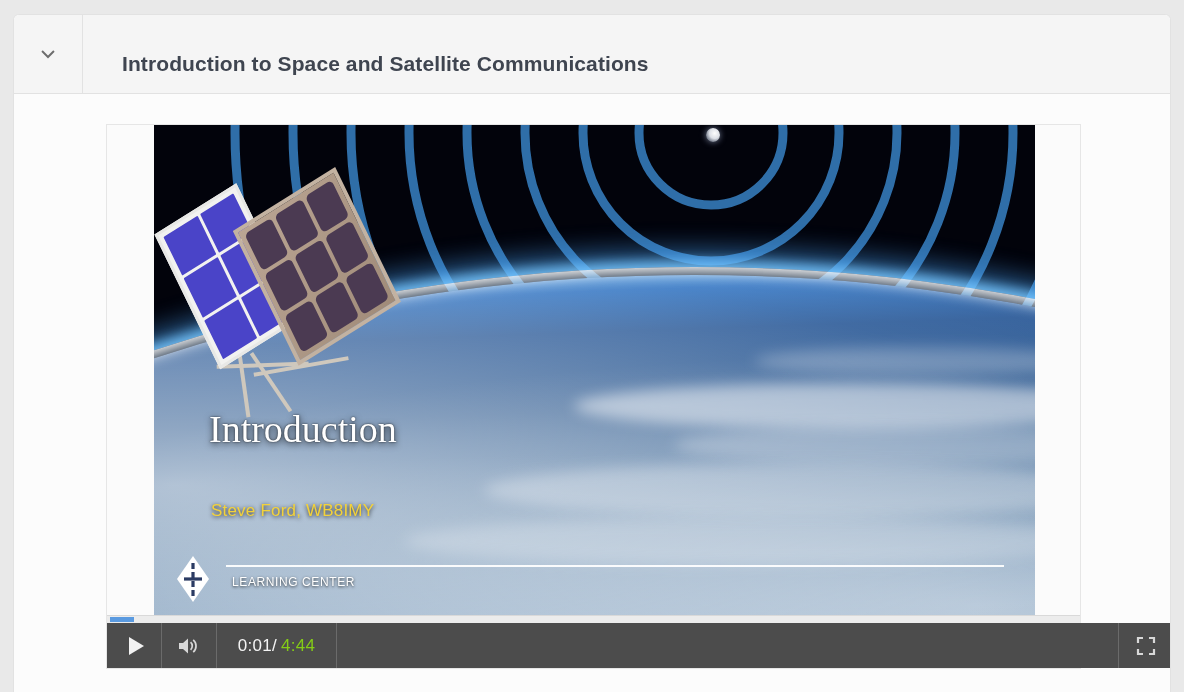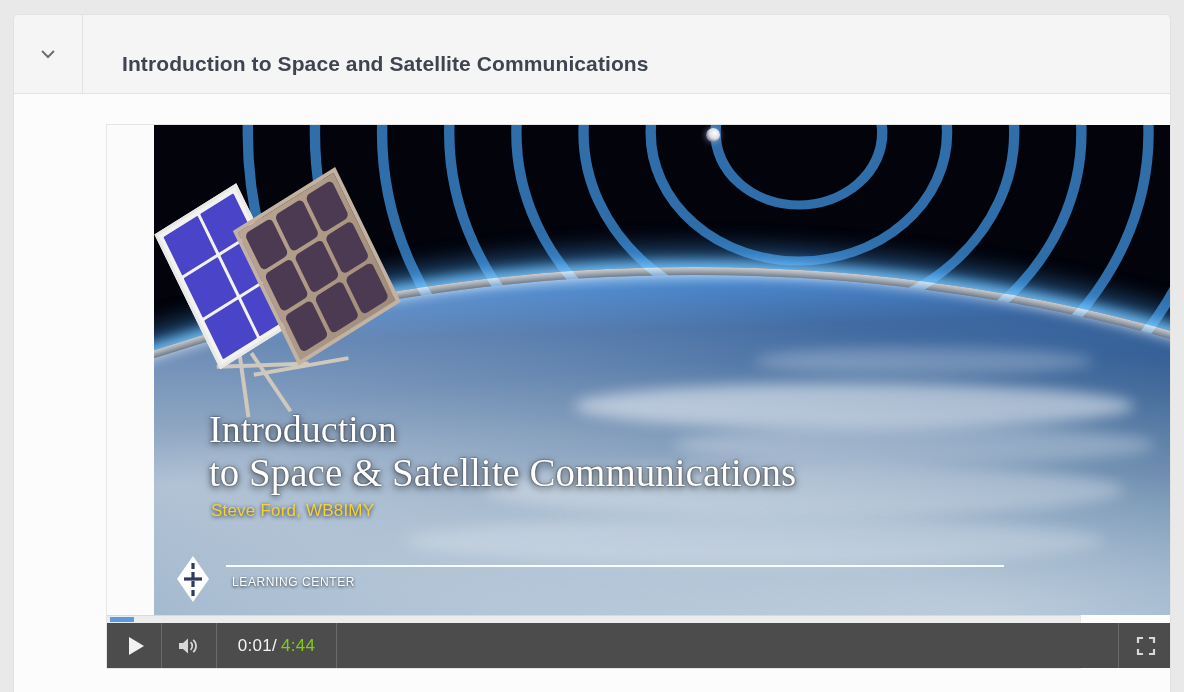--- a/index.html
+++ b/index.html
@@ -90,25 +90,24 @@
     height: 545px;
     background: #fbfbfb;
     border: 1px solid #e6e6e6;
     box-sizing: border-box;
   }
 
   .video-stage {
     position: absolute;
     left: 47px;
     top: 0px;
-    width: 1008px;
+    width: 881px;
     height: 490px;
     background: #000208;
     overflow: hidden;
-    padding-left: 12px;
   }
 
   
   .space-bg {
     position: absolute;
     inset: 0;
     background: #02030b;
   }
 
   
@@ -431,21 +430,20 @@
                 <div class="sat-tile"></div>
                 <div class="sat-tile"></div>
               <div class="sat-tile"></div>
                 <div class="sat-tile"></div>
                 <div class="sat-tile"></div>
             </div>
           </div>
 
           <div class="poster-title">
             <div>Introduction</div>
-            <div class="l2">to Space &amp; Satellite Communications</div>
           </div>
           <div class="poster-byline">Steve Ford, WB8IMY</div>
 
           <div class="lockup">
             <svg class="lockup-diamond" viewBox="0 0 34 48">
               <polygon points="17,1 33,24 17,47 1,24" fill="#ffffff"></polygon>
               <g fill="#2b3b63">
                 <rect x="15.4" y="8" width="3.2" height="6"></rect>
                 <rect x="15.4" y="17" width="3.2" height="6"></rect>
                 <rect x="15.4" y="26" width="3.2" height="6"></rect>

